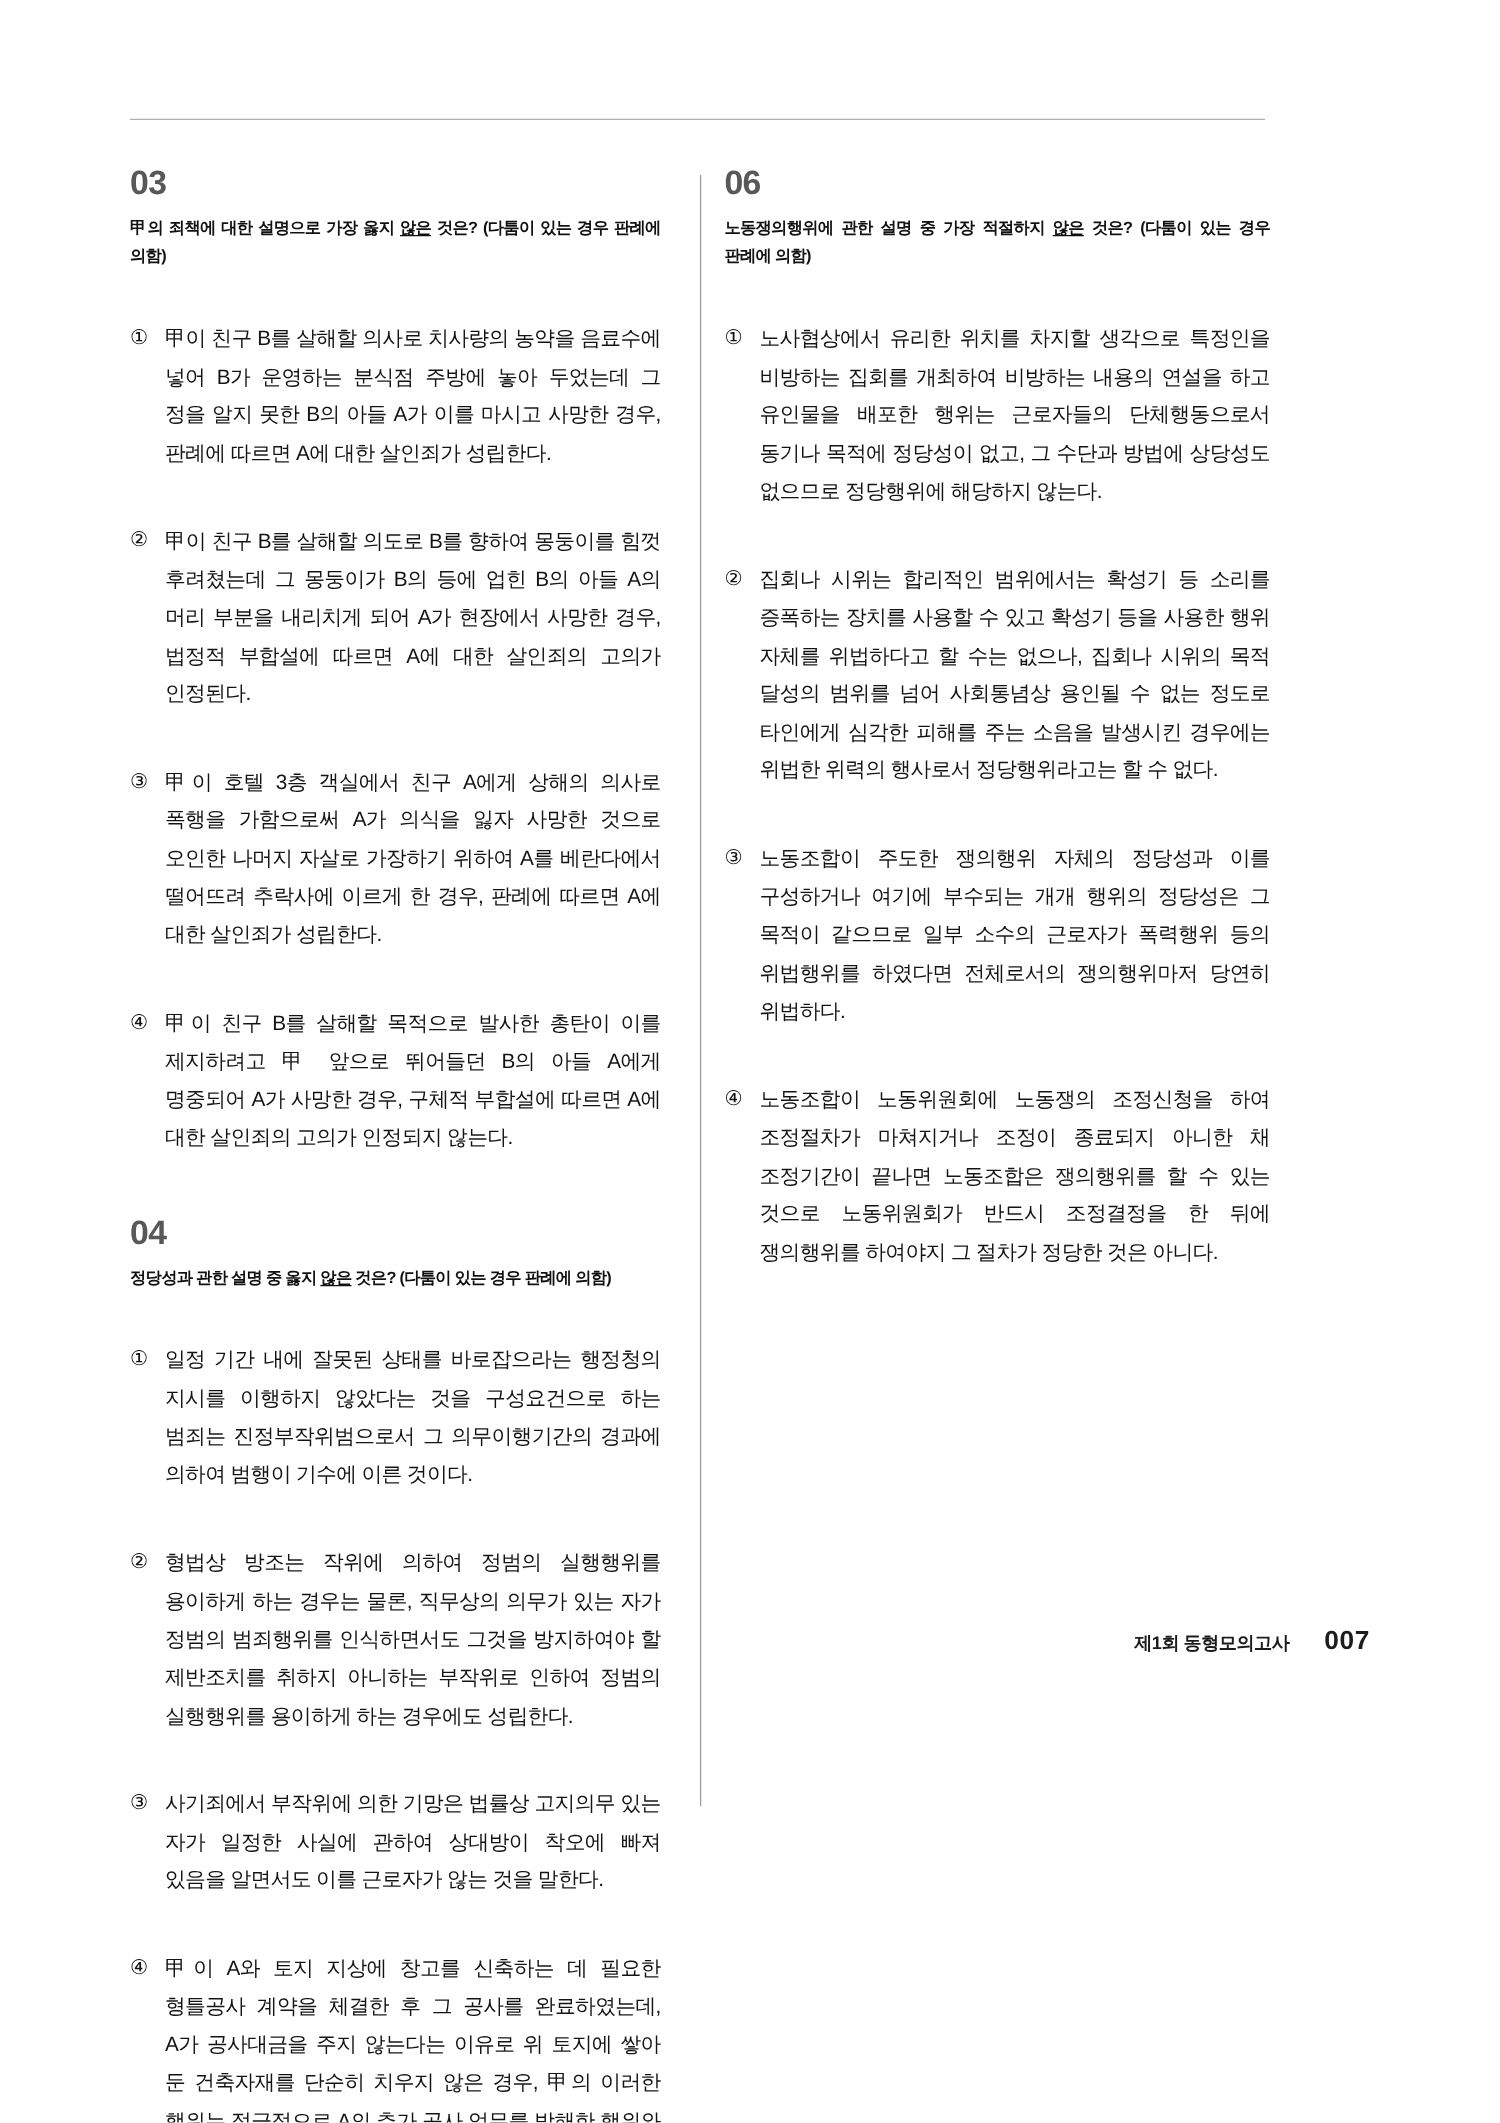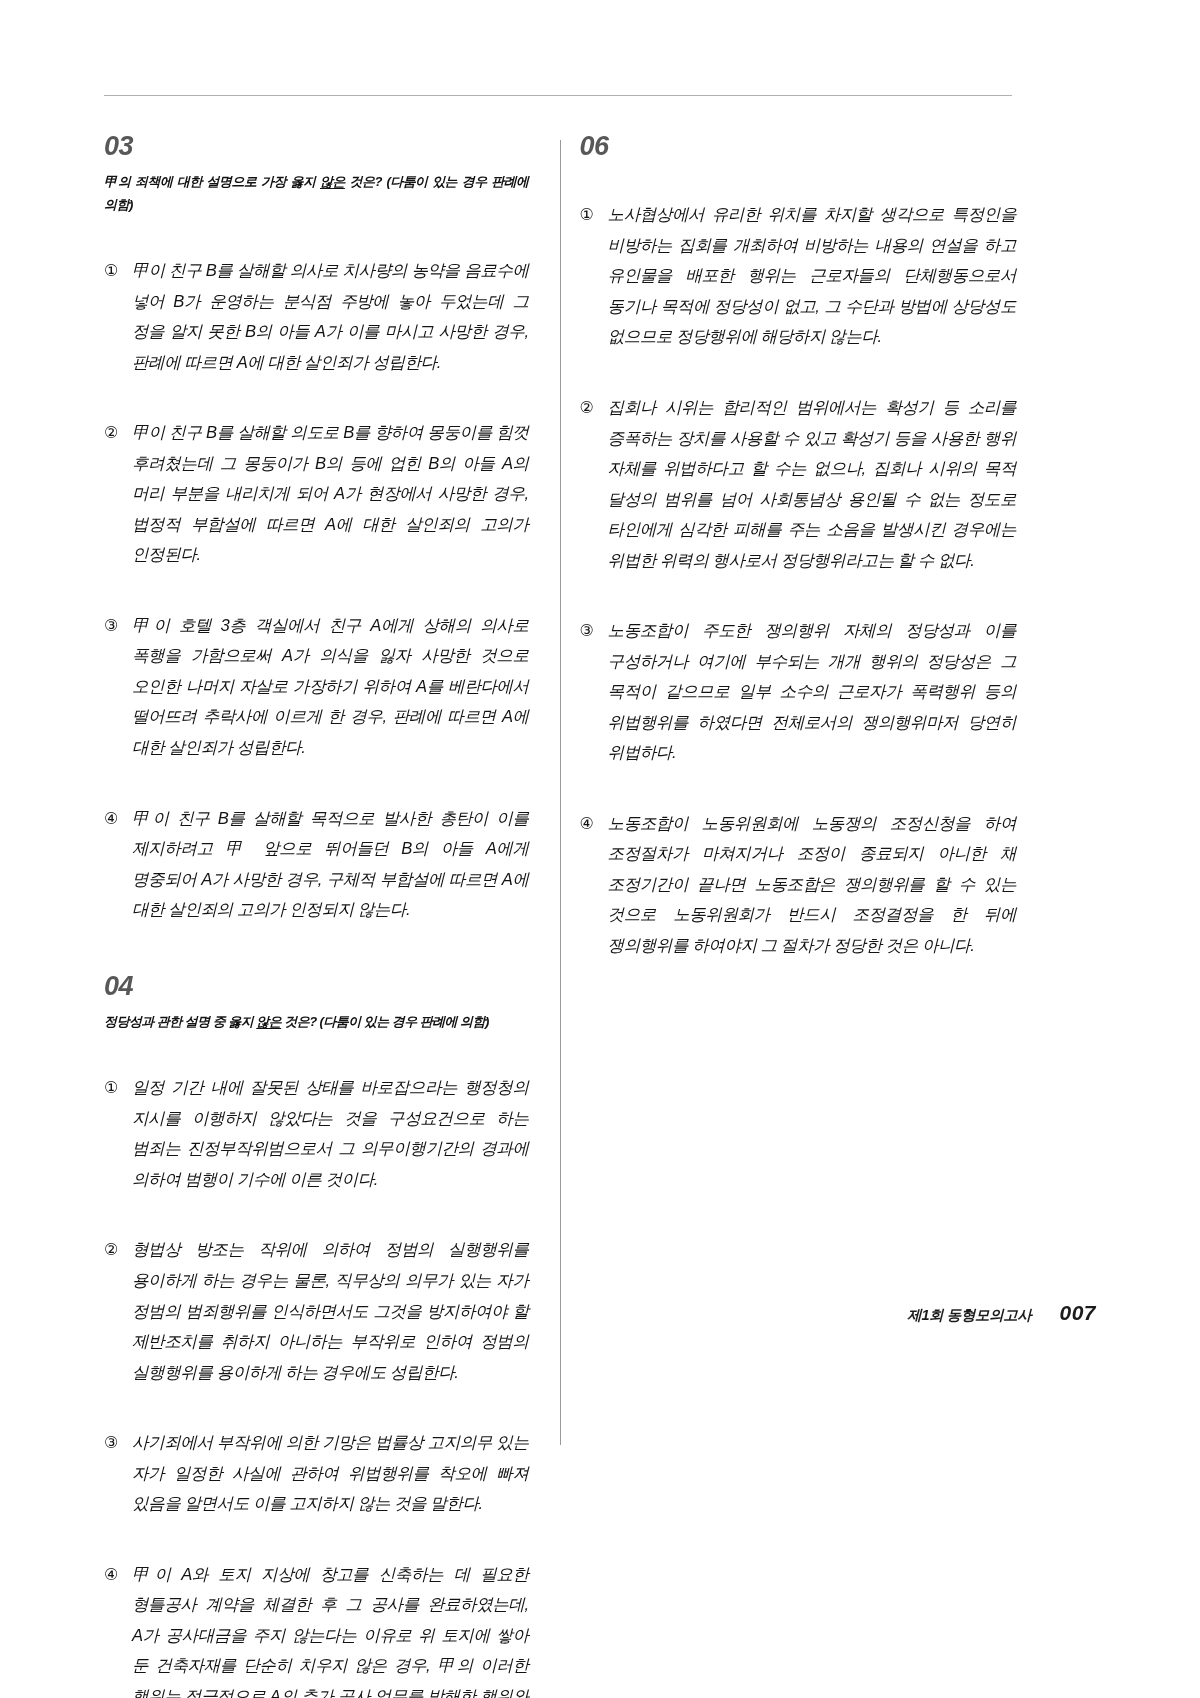--- a/index.html
+++ b/index.html
@@ -15,21 +15,20 @@
     color: #1a1a1a;
     -webkit-font-smoothing: antialiased;
   }
 
   .page {
     position: absolute;
     left: 0; top: 0;
     width: 1200px;
     height: 1382px;
     box-sizing: border-box;
-    font-style: italic;
   }
 
   
   .top-rule {
     position: absolute;
     left: 104px;
     top: 95px;
     width: 908px;
     height: 1px;
     background: #b0b0b0;
@@ -186,37 +185,40 @@
           <li class="choice">
             <span class="choice-marker">①</span>
             <span class="choice-text">일정 기간 내에 잘못된 상태를 바로잡으라는 행정청의 지시를 이행하지 않았다는 것을 구성요건으로 하는 범죄는 진정부작위범으로서 그 의무이행기간의 경과에 의하여 범행이 기수에 이른 것이다.</span>
           </li>
           <li class="choice">
             <span class="choice-marker">②</span>
             <span class="choice-text">형법상 방조는 작위에 의하여 정범의 실행행위를 용이하게 하는 경우는 물론, 직무상의 의무가 있는 자가 정범의 범죄행위를 인식하면서도 그것을 방지하여야 할 제반조치를 취하지 아니하는 부작위로 인하여 정범의 실행행위를 용이하게 하는 경우에도 성립한다.</span>
           </li>
           <li class="choice">
             <span class="choice-marker">③</span>
-            <span class="choice-text">사기죄에서 부작위에 의한 기망은 법률상 고지의무 있는 자가 일정한 사실에 관하여 위법행위를 착오에 빠져 있음을 알면서도 이를 고지하지 않는 것을 말한다.</span>
+            <span class="choice-text">사기죄에서 부작위에 의한 기망은 법률상 고지의무 있는 자가 일정한 사실에 관하여 상대방이 착오에 빠져 있음을 알면서도 이를 근로자가 않는 것을 말한다.</span>
           </li>
           <li class="choice">
             <span class="choice-marker">④</span>
             <span class="choice-text">甲이 A와 토지 지상에 창고를 신축하는 데 필요한 형틀공사 계약을 체결한 후 그 공사를 완료하였는데, A가 공사대금을 주지 않는다는 이유로 위 토지에 쌓아 둔 건축자재를 단순히 치우지 않은 경우, 甲의 이러한 행위는 적극적으로 A의 추가 공사 업무를 방해한 행위와 동등한 형법적 가치를 가지는 것으로 평가할 수 있으므로 甲에게는 부작위에 의한 업무방해죄가 성립한다.</span>
           </li>
         </ul>
       </div>
 
     </div>
 
     <div class="col-divider"></div>
 
     <div class="col col-right">
 
       <div class="qblock">
         <div class="qnum">06</div>
+        <div class="qstem">
+          <span>노동쟁의행위에 관한 설명 중 가장 적절하지 </span><u>않은</u><span> 것은? (다툼이 있는 경우 판례에 의함)</span>
+        </div>
         <ul class="choices">
           <li class="choice">
             <span class="choice-marker">①</span>
             <span class="choice-text">노사협상에서 유리한 위치를 차지할 생각으로 특정인을 비방하는 집회를 개최하여 비방하는 내용의 연설을 하고 유인물을 배포한 행위는 근로자들의 단체행동으로서 동기나 목적에 정당성이 없고, 그 수단과 방법에 상당성도 없으므로 정당행위에 해당하지 않는다.</span>
           </li>
           <li class="choice">
             <span class="choice-marker">②</span>
             <span class="choice-text">집회나 시위는 합리적인 범위에서는 확성기 등 소리를 증폭하는 장치를 사용할 수 있고 확성기 등을 사용한 행위 자체를 위법하다고 할 수는 없으나, 집회나 시위의 목적 달성의 범위를 넘어 사회통념상 용인될 수 없는 정도로 타인에게 심각한 피해를 주는 소음을 발생시킨 경우에는 위법한 위력의 행사로서 정당행위라고는 할 수 없다.</span>
           </li>
           <li class="choice">

